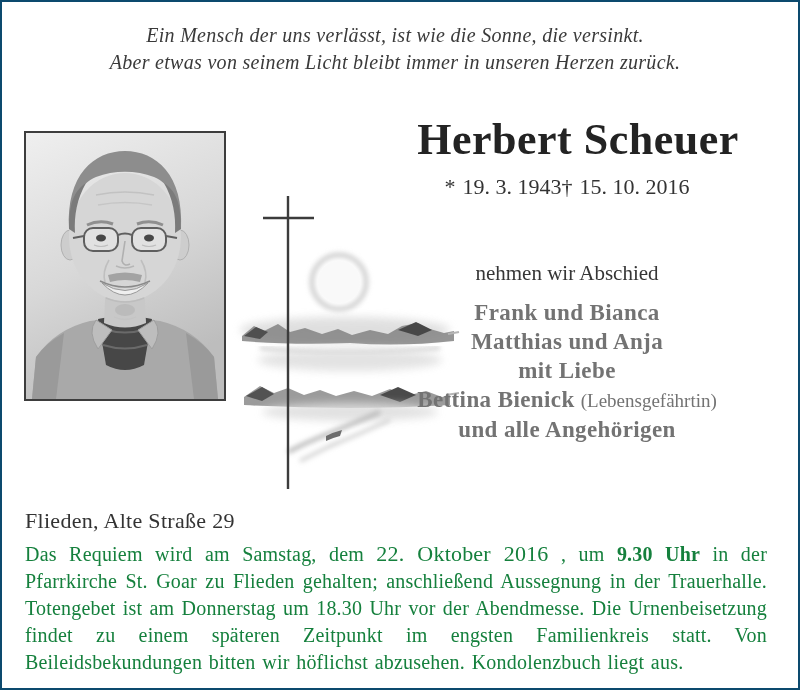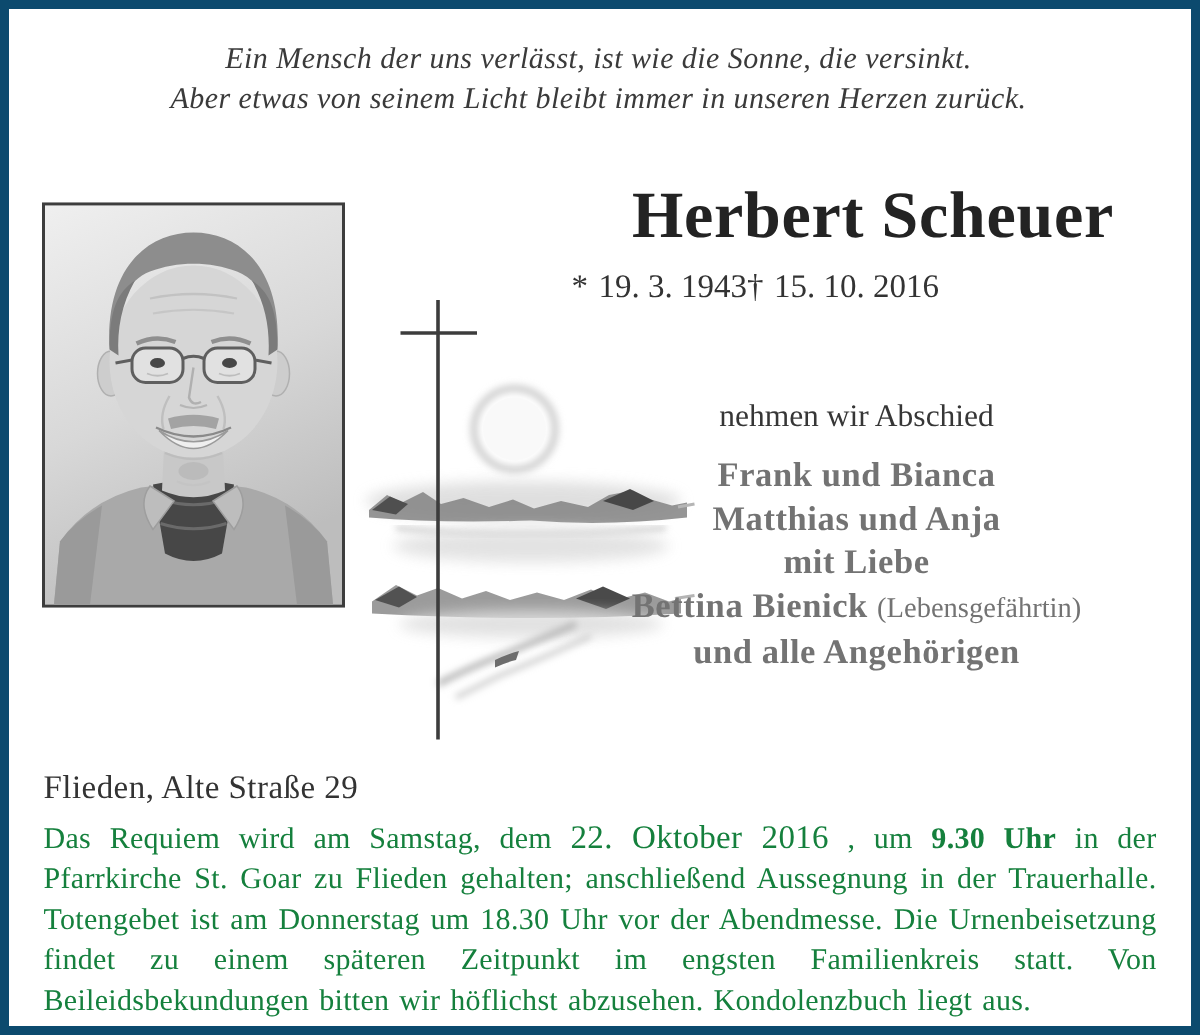--- a/index.html
+++ b/index.html
@@ -1,20 +1,20 @@
 <!DOCTYPE html>
 <html><head>
 <meta charset="utf-8">
 <style>
   html, body { margin: 0; padding: 0; background: #ffffff; }
   .page {
     position: relative;
     width: 800px; height: 690px;
     box-sizing: border-box;
-    border: 6px solid #0c4a6e;
+    border: 2px solid #0c4a6e;
     background: #ffffff;
     font-family: "Liberation Serif", serif;
     color: #2e2e2e;
     overflow: hidden;
   }
   .quote {
     position: absolute; left: 0; top: 20px; width: 786px;
     text-align: center; font-style: italic;
     font-size: 20px; line-height: 27px; color: #3a3a3a;
     letter-spacing: 0.3px;
@@ -26,21 +26,21 @@
     background: #d9d9d9;
   }
   .photo-frame svg { display: block; }
   .name-title {
     position: absolute; left: 386px; top: 112px; width: 380px;
     text-align: center; font-size: 44px; line-height: 52px;
     font-weight: 600; color: #232323; letter-spacing: 0.5px;
   }
   .dates-row {
     position: absolute; left: 375px; top: 172px; width: 380px;
-    display: flex; 
+    display: flex; justify-content: center; 
     font-size: 22px; color: #333333;
   }
   .date-item { white-space: nowrap; }
   .date-symbol { margin-right: 7px; }
   .illustration {
     position: absolute; left: 228px; top: 188px;
     width: 230px; height: 305px;
   }
   .farewell {
     position: absolute; left: 395px; top: 260px; width: 340px;

